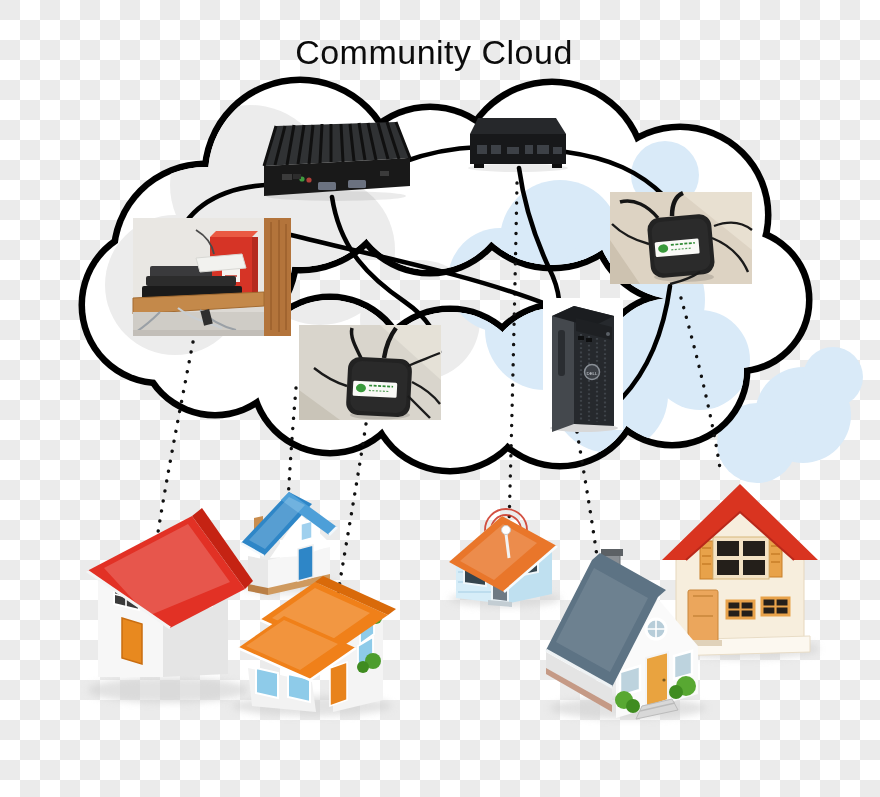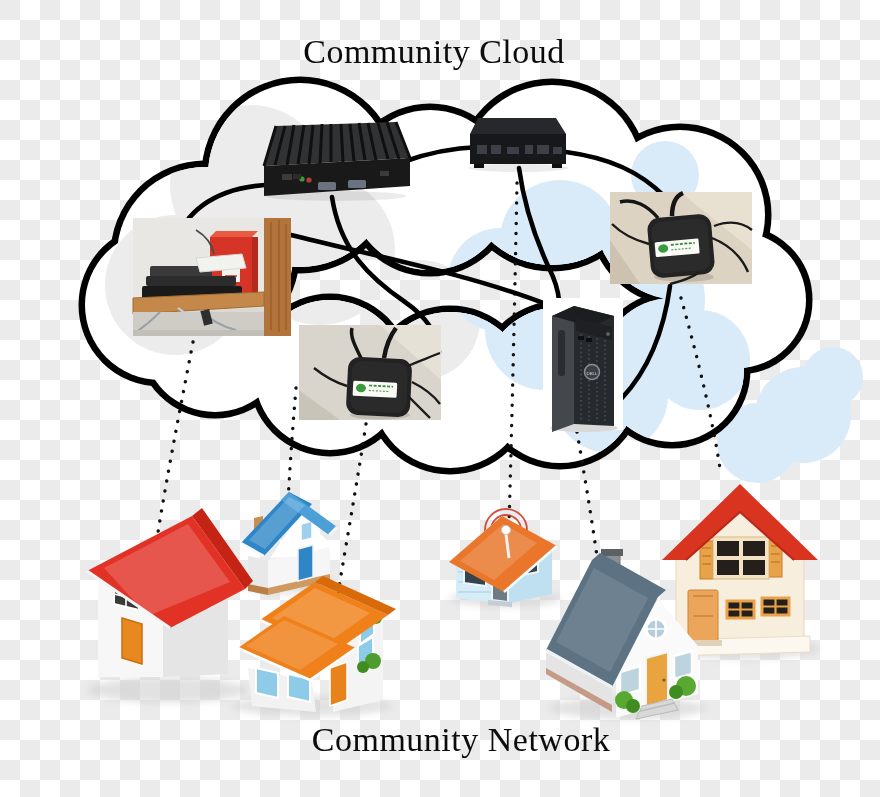--- a/index.html
+++ b/index.html
@@ -15,21 +15,20 @@
     background-size:40px 40px;
   }
   .stage svg{position:absolute;left:0;top:0;}
   .title{
     position:absolute;
     transform:translateX(-50%);
     font-size:34px;
     color:#0c0c0c;
     letter-spacing:0.5px;
     white-space:nowrap;
-    font-family:Liberation Serif, serif;
   }
   .title-top{left:434px;top:33px;}
   .title-bottom{left:461px;top:721px;}
 </style>
 </head>
 <body>
 
 <div class="stage">
 <svg width="880" height="797" viewBox="0 0 880 797">
   <defs>
@@ -373,14 +372,13 @@
     <polygon points="556,642 594,568 648,598 610,672" fill="#ffffff" opacity="0.1"></polygon>
     <path d="M546 650 L612 687" stroke="#eef2f4" stroke-width="3" fill="none"></path>
     <circle cx="624" cy="700" r="9" fill="#58a832"></circle>
     <circle cx="633" cy="706" r="7" fill="#3f8c20"></circle>
     <circle cx="686" cy="686" r="10" fill="#58a832"></circle>
     <circle cx="676" cy="692" r="7" fill="#3f8c20"></circle>
   </g>
 </svg>
 
 <div class="title title-top">Community Cloud</div>
-<div class="title title-bottom">Community Network</div>
 </div>
 
 </body></html>

